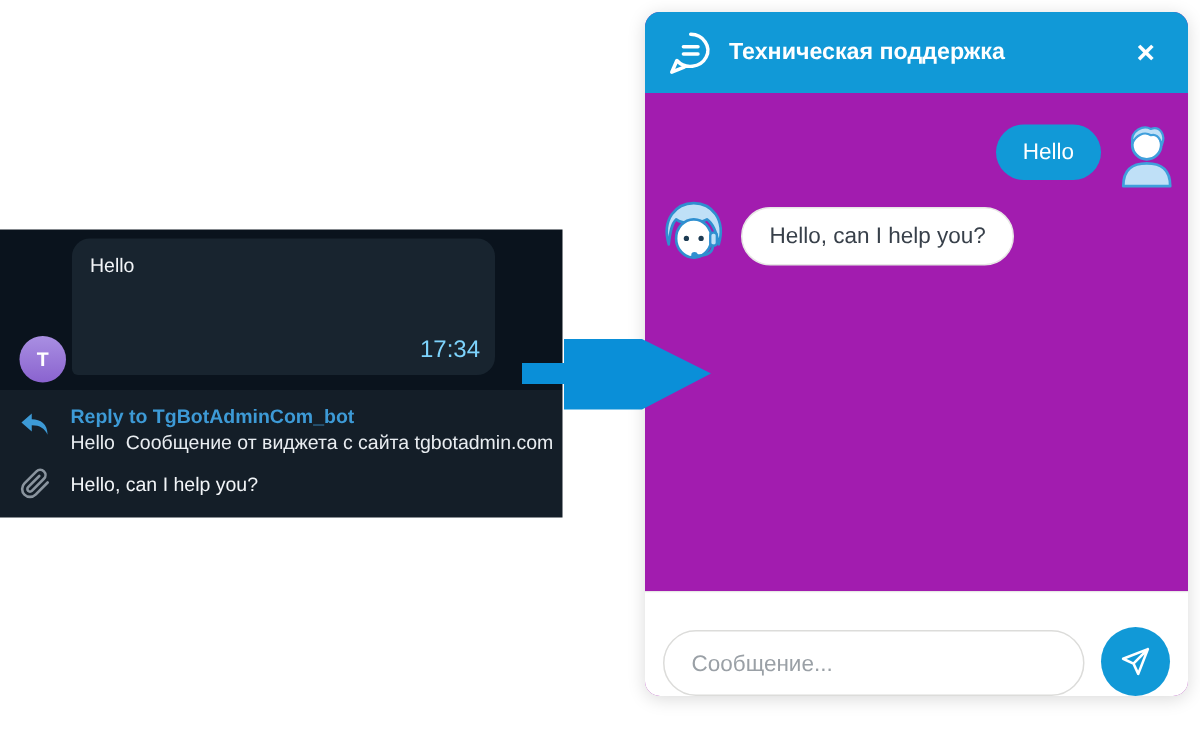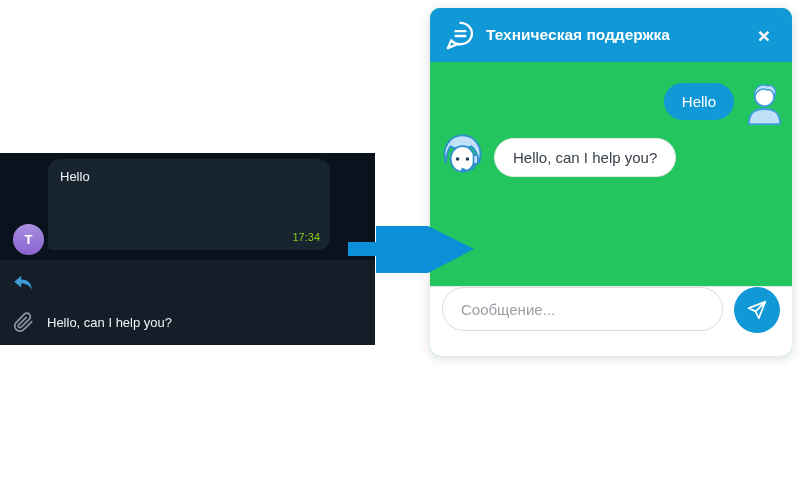--- a/index.html
+++ b/index.html
@@ -9,60 +9,60 @@
 
   
   .tg-panel { position: absolute; left: 0; top: 153px; width: 375px; height: 192px; }
   .tg-chat { position: relative; width: 100%; height: 107px; background: #0a131d; }
   .tg-bubble { position: absolute; left: 48px; top: 6px; width: 282px; height: 91px;
     background: #18242f; border-radius: 12px 12px 12px 4px; padding: 10px 12px;
     color: #f2f5f8; font-size: 13px; }
   .tg-line1 { display: block; }
   .tg-line2 { display: block; margin-top: 16px; white-space: nowrap; }
   .tg-link { color: #43a6e8; text-decoration: none; cursor: pointer; }
-  .tg-time { position: absolute; right: 10px; bottom: 7px; color: #84cc16; font-size: 11px; }
+  .tg-time { position: absolute; right: 10px; bottom: 7px; color: #7dd3fc; font-size: 16px; }
   .tg-avatar { position: absolute; left: 13px; top: 71px; width: 31px; height: 31px;
     border-radius: 50%; background: linear-gradient(180deg, #a98fe2 0%, #8a63cf 100%);
     color: #ffffff; font-size: 13px; font-weight: bold;
     display: flex; align-items: center; justify-content: center; }
   .tg-strip { position: relative; width: 100%; height: 85px; background: #141e28; }
   .tg-reply-row { position: absolute; left: 0; top: 9px; width: 100%; display: flex; cursor: pointer; }
   .tg-reply-icon { width: 22px; height: 22px; margin: 3px 13px 0 12px; flex: none; }
   .tg-reply-texts { font-size: 13px; line-height: 17px; }
   .tg-reply-label { color: #3d9ad6; font-weight: bold; display: block; }
   .tg-reply-quote { color: #e9edf1; display: block; white-space: pre; }
   .tg-input-row { position: absolute; left: 0; top: 52px; width: 100%; display: flex; align-items: center; }
   .tg-clip-icon { width: 21px; height: 21px; margin: 0 13px 0 13px; flex: none; cursor: pointer; }
   .tg-input-text { color: #f2f5f8; font-size: 13px; cursor: text; }
 
   
   .big-arrow { position: absolute; left: 348px; top: 220px; width: 127px; height: 59px; z-index: 5; }
 
   
-  .widget { position: absolute; left: 430px; top: 8px; width: 362px; height: 348px;
-    border-radius: 10px; background: #22c55e; z-index: 2;
+  .widget { position: absolute; left: 430px; top: 8px; width: 362px; height: 456px;
+    border-radius: 10px; background: #a21caf; z-index: 2;
     box-shadow: 0 2px 12px rgba(0,0,0,0.15); display: flex; flex-direction: column; }
   .w-header { height: 54px; background: #1199d7; border-radius: 10px 10px 0 0;
     display: flex; align-items: center; padding: 0 16px 0 13px; flex: none; }
   .w-header-icon { width: 33px; height: 33px; flex: none; }
   .w-title { color: #ffffff; font-size: 15.5px; font-weight: bold; margin-left: 10px; flex: 1; }
   .w-close { color: #ffffff; font-size: 21px; line-height: 21px; cursor: pointer;
     padding: 2px 6px; font-weight: bold; }
   .w-body { flex: 1; position: relative; }
   .w-row { position: absolute; display: flex; align-items: flex-start; }
   .w-row-user { top: 18px; right: 5px; }
   .w-row-op { top: 68px; left: 7px; }
   .w-bubble { font-size: 15px; border-radius: 21px; padding: 10px 18px; }
   .w-bubble-user { background: #1199d7; color: #ffffff; margin: 3px 8px 0 0; }
   .w-bubble-op { background: #ffffff; color: #38404a; border: 1px solid #e7e7e5;
     margin: 8px 0 0 6px; }
   .w-avatar-user { width: 45px; height: 46px; flex: none; }
   .w-avatar-op { width: 51px; height: 54px; flex: none; }
   .w-footer { height: 70px; background: #ffffff; border-top: 1px solid #e8e8e6;
-    border-radius: 0 0 10px 10px; display: flex; align-items: flex-start;
+    border-radius: 0 0 10px 10px; display: flex; align-items: flex-end;
     padding: 0 12px; flex: none; }
   .w-input { flex: 1; height: 44px; border: 1px solid #dcdcda; border-radius: 22px;
     padding: 0 18px; font-size: 15px; color: #38404a; outline: none; background: #ffffff;
     font-family: "Liberation Sans", sans-serif; }
   .w-input::placeholder { color: #9aa0a6; }
   .w-send { width: 46px; height: 46px; border-radius: 50%; background: #1199d7;
     border: none; margin-left: 11px; flex: none; cursor: pointer;
     display: flex; align-items: center; justify-content: center; }
   .w-send svg { width: 22px; height: 22px; }
 </style>
@@ -79,20 +79,24 @@
       </div>
       <div class="tg-avatar">
         <span>T</span>
       </div>
     </div>
     <div class="tg-strip">
       <div class="tg-reply-row">
         <svg class="tg-reply-icon" viewBox="0 0 24 24">
           <path d="M10 4 L2.5 10.5 L10 17 L10 12.6 C16 12.6 19.5 15 21.5 19.5 C21.5 11.5 16.5 8.2 10 8.2 Z" fill="#3d9ad6"></path>
         </svg>
+        <div class="tg-reply-texts">
+          <span class="tg-reply-label">Reply to TgBotAdminCom_bot</span>
+          <span class="tg-reply-quote">Hello  Сообщение от виджета с сайта tgbotadmin.com</span>
+        </div>
       </div>
       <div class="tg-input-row">
         <svg class="tg-clip-icon" viewBox="0 0 24 24">
           <path d="M21.44 11.05 L12.25 20.24 a6 6 0 0 1 -8.49 -8.49 L12.95 2.56 a4 4 0 0 1 5.66 5.66 L9.41 17.41 a2 2 0 0 1 -2.83 -2.83 L15.07 6.1" fill="none" stroke="#8a949e" stroke-width="2" stroke-linecap="round" stroke-linejoin="round"></path>
         </svg>
         <span class="tg-input-text">Hello, can I help you?</span>
       </div>
     </div>
   </div>
 

